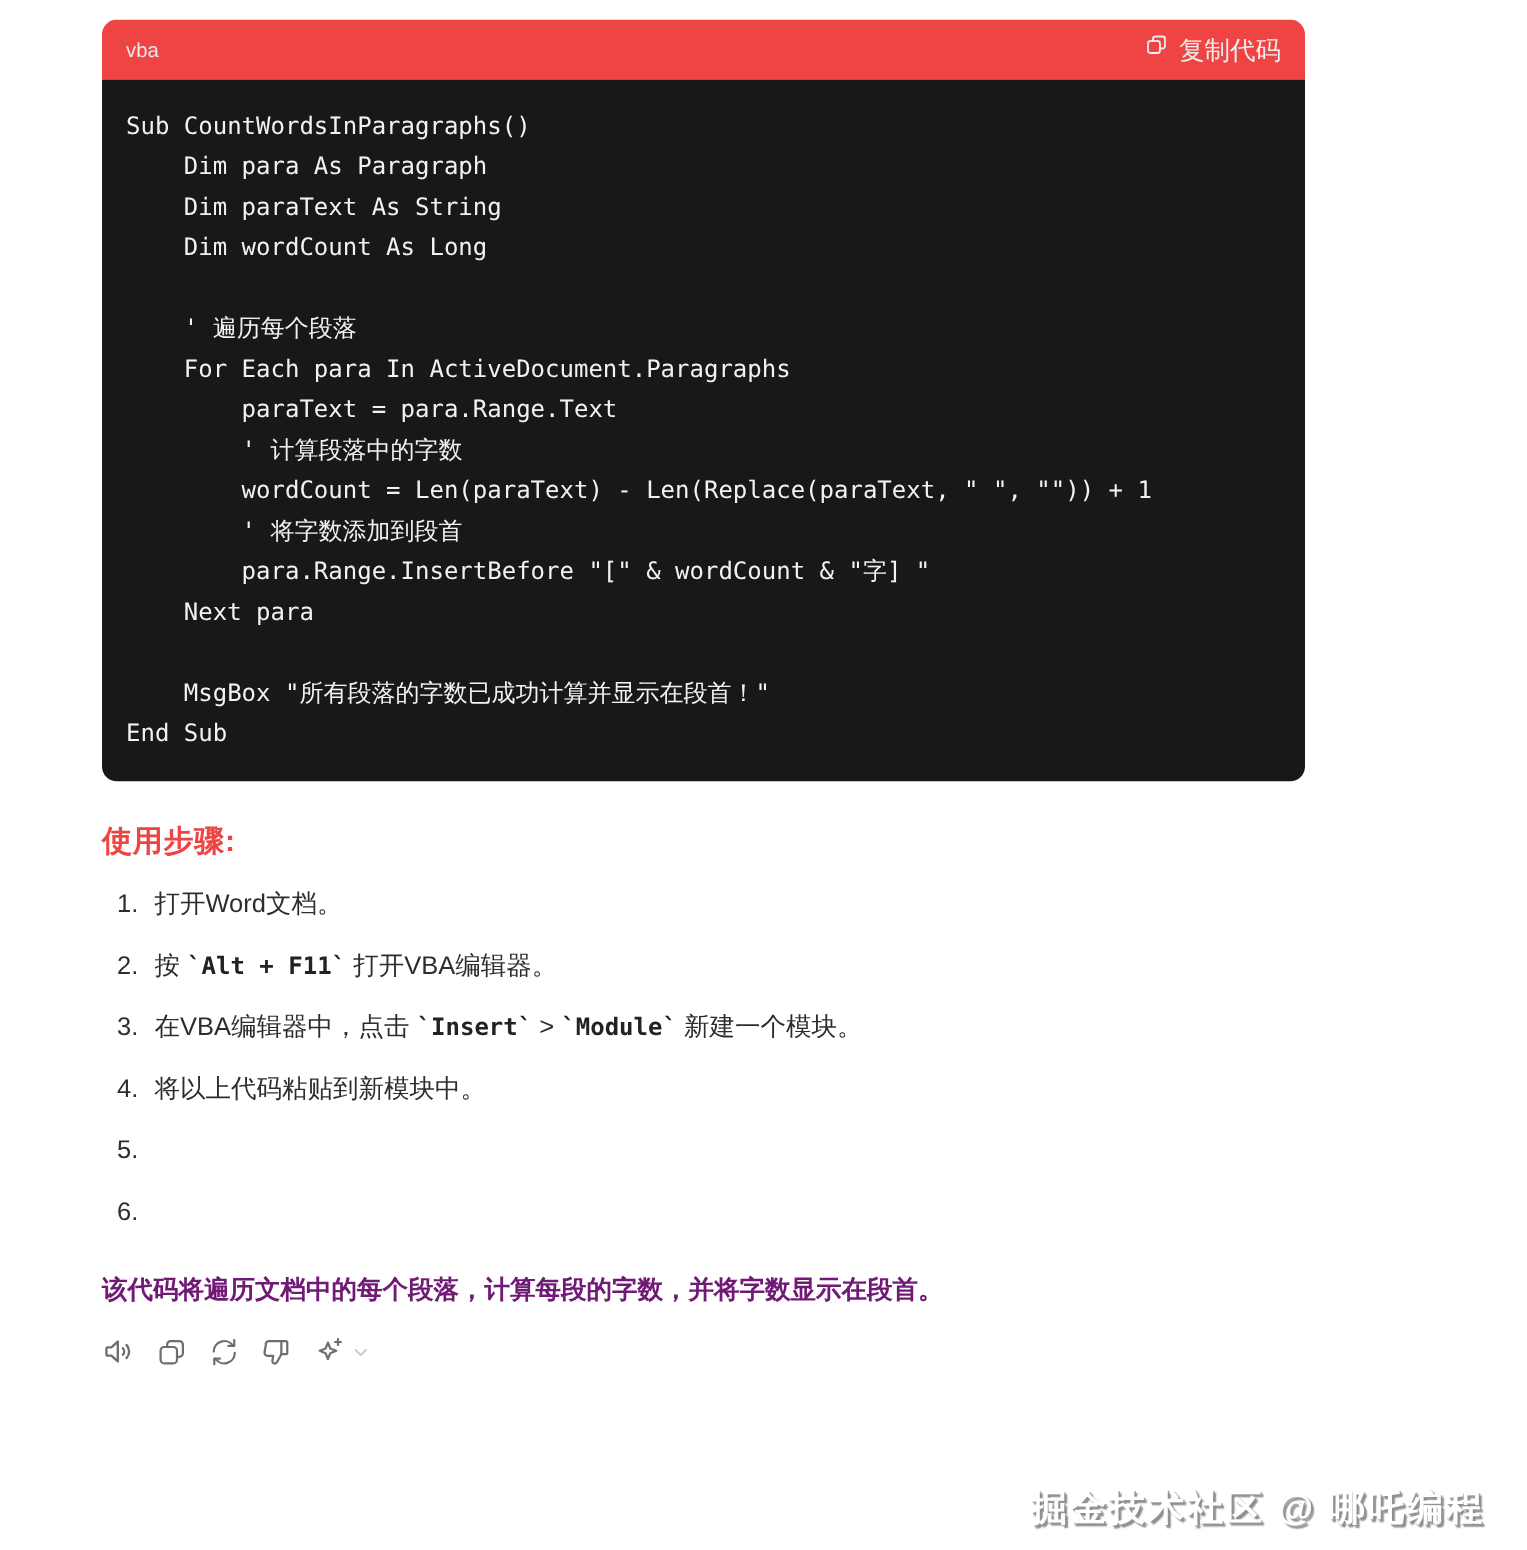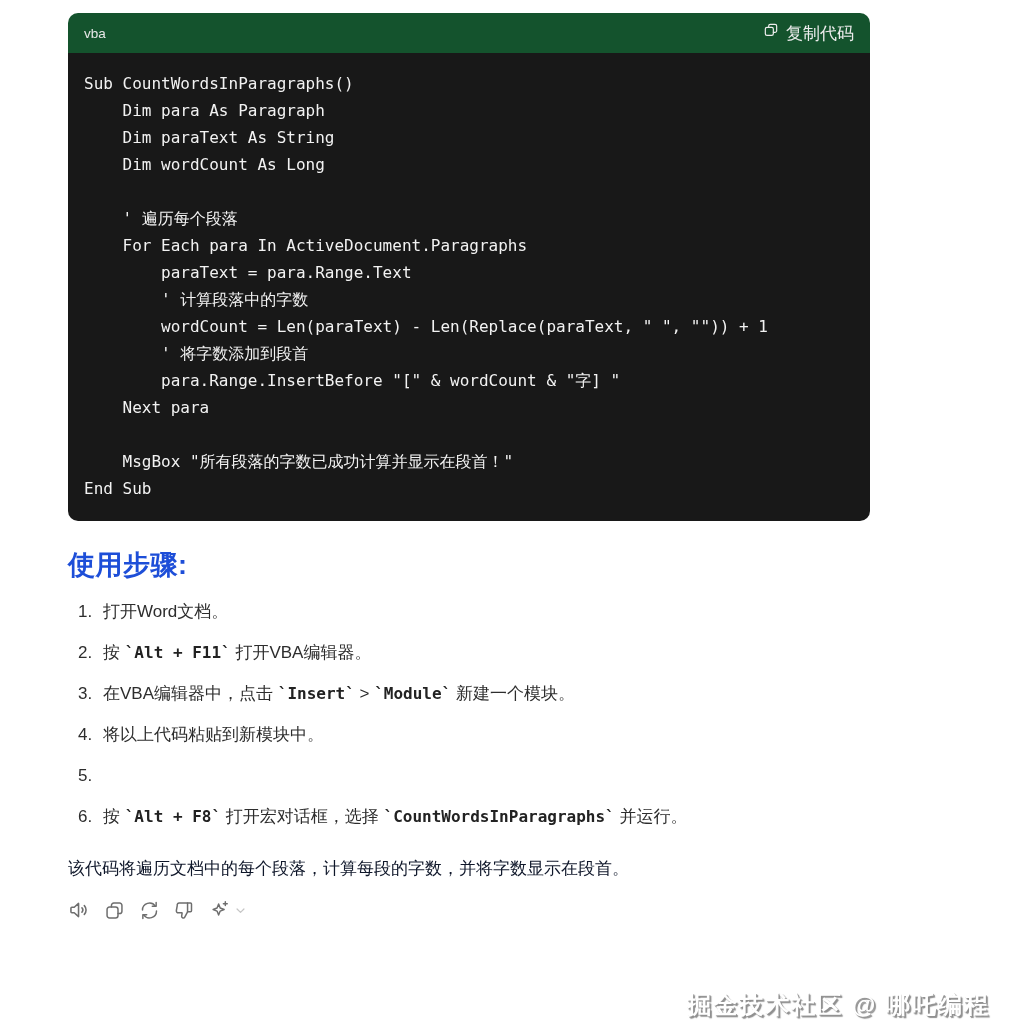--- a/index.html
+++ b/index.html
@@ -24,21 +24,21 @@
     color: #2d2d2d;
   }
   .code-block {
     margin-top: 13px;
     width: 802px;
     border-radius: 10px;
     overflow: hidden;
   }
   .code-header {
     height: 40px;
-    background: #14532d;
+    background: #ef4444;
     display: flex;
     align-items: center;
     justify-content: space-between;
     padding: 0 16px;
   }
   .code-lang {
     color: #e8e8e8;
     font-size: 13.5px;
   }
   .copy-btn {
@@ -58,23 +58,23 @@
     color: #f2f2f2;
     font-family: "DejaVu Sans Mono", "Liberation Mono", monospace;
     font-size: 16px;
     line-height: 27px;
     padding: 17px 16px 19px 16px;
     white-space: pre;
     overflow: hidden;
   }
   .steps-heading {
     margin-top: 26px;
-    font-size: 27px;
+    font-size: 20px;
     font-weight: 700;
-    color: #1d4ed8;
+    color: #ef4444;
     letter-spacing: 0.5px;
   }
   .steps-list {
     list-style: none;
     margin-top: 17px;
   }
   .step-item {
     display: flex;
     align-items: baseline;
     font-size: 17px;
@@ -91,21 +91,22 @@
   .inline-code {
     font-family: "DejaVu Sans Mono", "Liberation Mono", monospace;
     font-weight: 700;
     font-size: 16px;
     color: #222222;
   }
   .outro {
     margin-top: 27px;
     font-size: 17px;
     line-height: 26px;
-    color: #0f172a;
+    color: #701a75;
+    font-weight: bold;
   }
   .action-bar {
     margin-top: 17px;
     display: flex;
     align-items: center;
     gap: 14px;
   }
   .icon-btn {
     background: none;
     border: none;
@@ -183,21 +184,20 @@
       </li>
       <li class="step-item">
         <span class="step-num">4.</span>
         <span class="step-text"><span class="seg-plain">将以上代码粘贴到新模块中。</span></span>
       </li>
       <li class="step-item">
         <span class="step-num">5.</span>
       </li>
       <li class="step-item">
         <span class="step-num">6.</span>
-        <span class="step-text"><span class="seg-plain">按 </span><span class="inline-code">`Alt + F8`</span><span class="seg-plain"> 打开宏对话框，选择 </span><span class="inline-code">`CountWordsInParagraphs`</span><span class="seg-plain"> 并运行。</span></span>
       </li>
     </ol>
 
   <p class="outro">该代码将遍历文档中的每个段落，计算每段的字数，并将字数显示在段首。</p>
 
   <div class="action-bar">
     <button class="icon-btn" aria-label="read aloud">
       <span>
         <svg viewBox="0 0 24 24" width="22" height="22" fill="none" stroke="#6e6e6e" stroke-width="1.7" stroke-linecap="round" stroke-linejoin="round">
           <path d="M11.5 4.8v14.4L6.8 15H4.2a1 1 0 0 1-1-1v-4a1 1 0 0 1 1-1h2.6l4.7-4.2z"></path>

